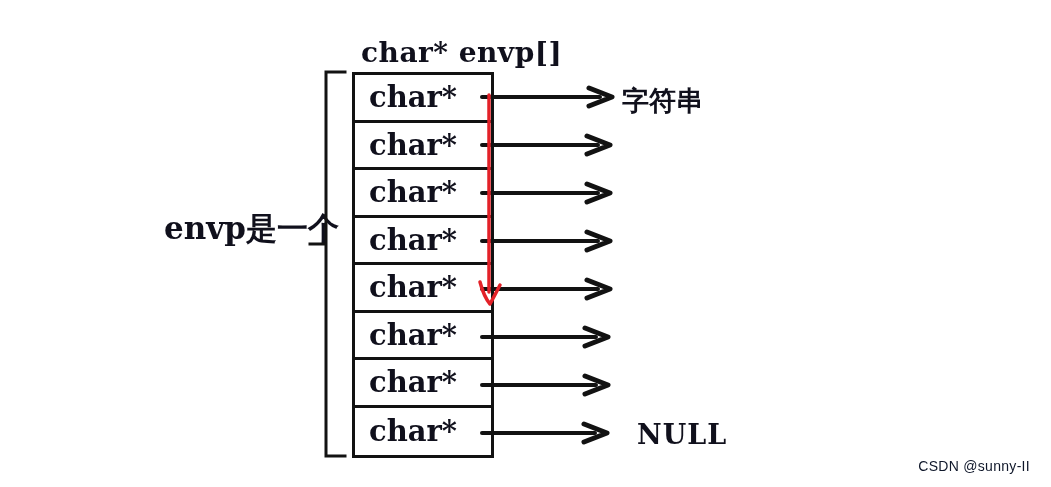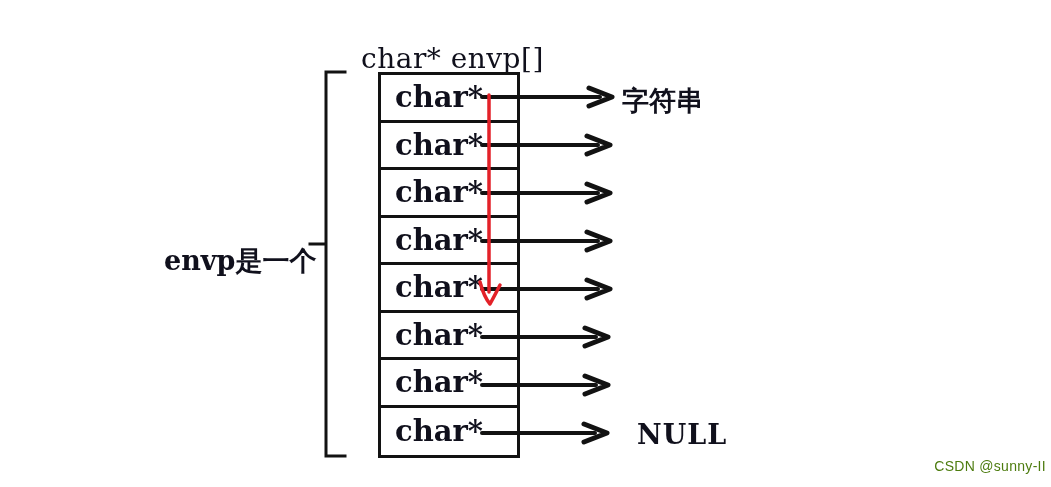--- a/index.html
+++ b/index.html
@@ -8,38 +8,38 @@
     width: 1051px;
     height: 487px;
     background: #ffffff;
     overflow: hidden;
     font-family: "DejaVu Serif", "Liberation Serif", serif;
     color: #10101c;
   }
   .title {
     position: absolute;
     left: 361px;
-    top: 42px;
+    top: 36px;
     font-size: 28px;
-    font-weight: 400;
+    font-weight: 700;
     letter-spacing: 0.5px;
     white-space: pre;
   }
   .left-label {
     position: absolute;
     left: 164px;
-    top: 244px;
-    font-size: 27px;
+    top: 212px;
+    font-size: 31px;
     font-weight: 700;
     line-height: 33px;
     white-space: nowrap;
   }
   .array-box {
     position: absolute;
-    left: 378px;
+    left: 352px;
     top: 72px;
     width: 142px;
     height: 386px;
     border: 3px solid #121212;
     box-sizing: border-box;
     display: grid;
     grid-template-rows: repeat(8, 1fr);
   }
   .array-cell {
     display: flex;
@@ -63,25 +63,25 @@
   .target-label {
     position: absolute;
     font-size: 27px;
     font-weight: 700;
     white-space: nowrap;
   }
   .target-label.string { left: 622px; top: 83px; }
   .target-label.null { left: 637px; top: 419px; letter-spacing: 1px; }
   .watermark {
     position: absolute;
-    right: 5px;
+    right: 21px;
     top: 458px;
     font-family: "Liberation Sans", "DejaVu Sans", sans-serif;
     font-size: 14px;
-    color: #4d7c0f;
+    color: #0f172a;
     letter-spacing: 0.3px;
   }
 </style>
 </head>
 <body>
 
 <div class="canvas">
 
   <div class="title">char* envp[]</div>
 

